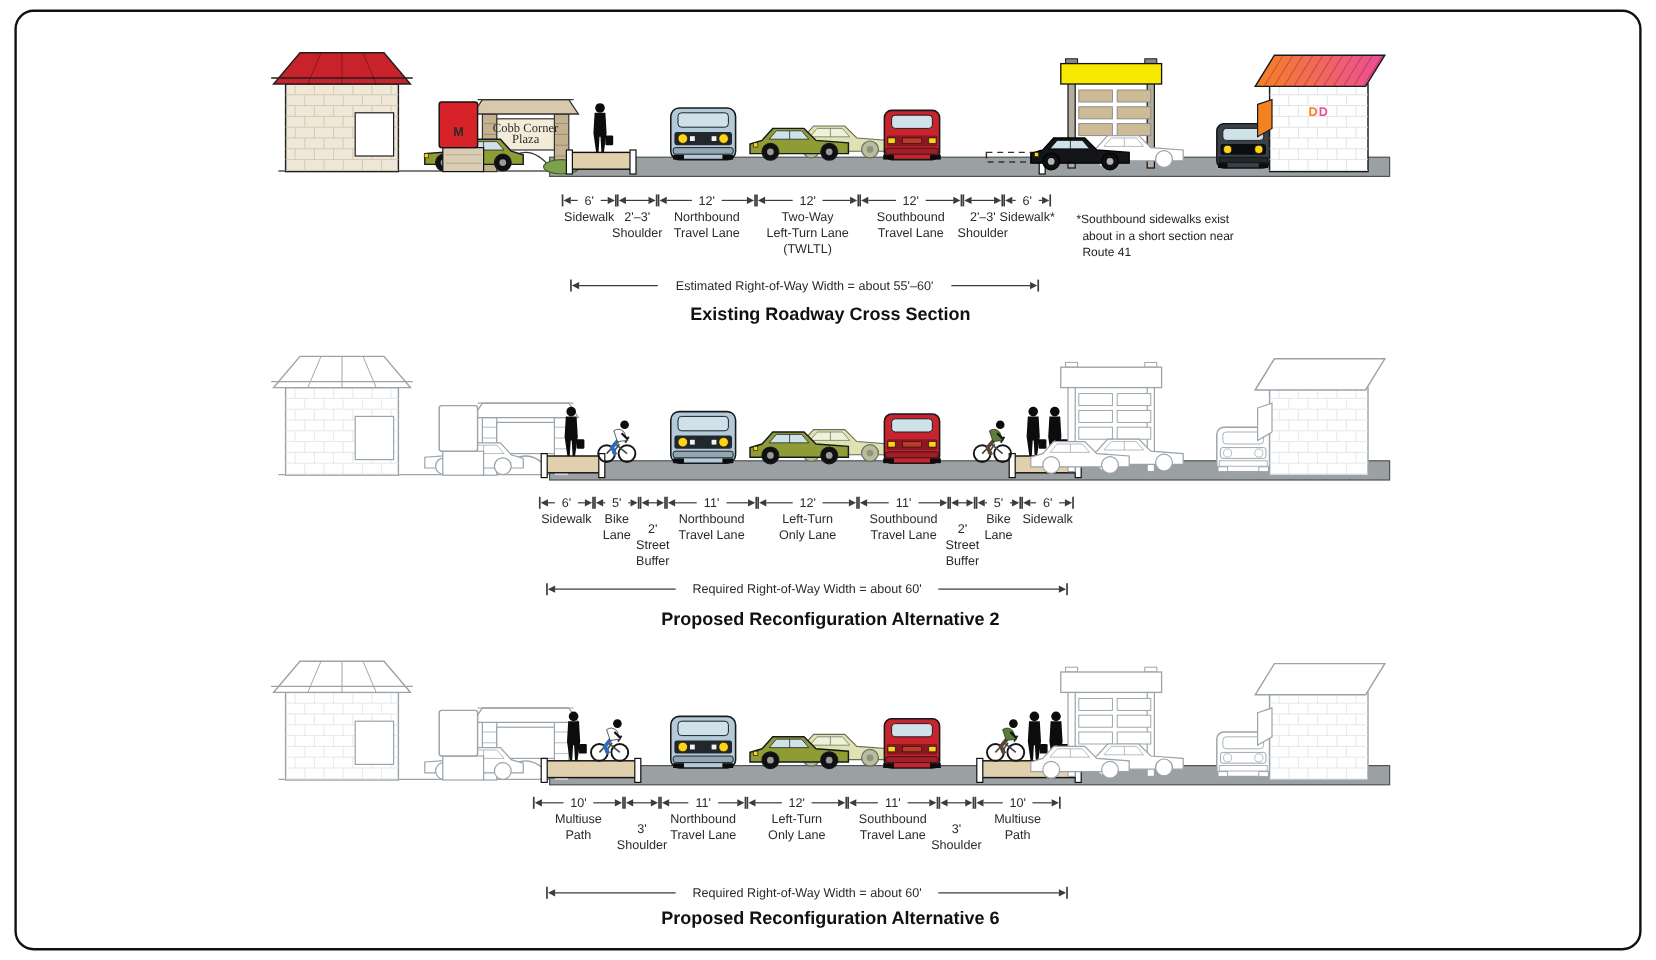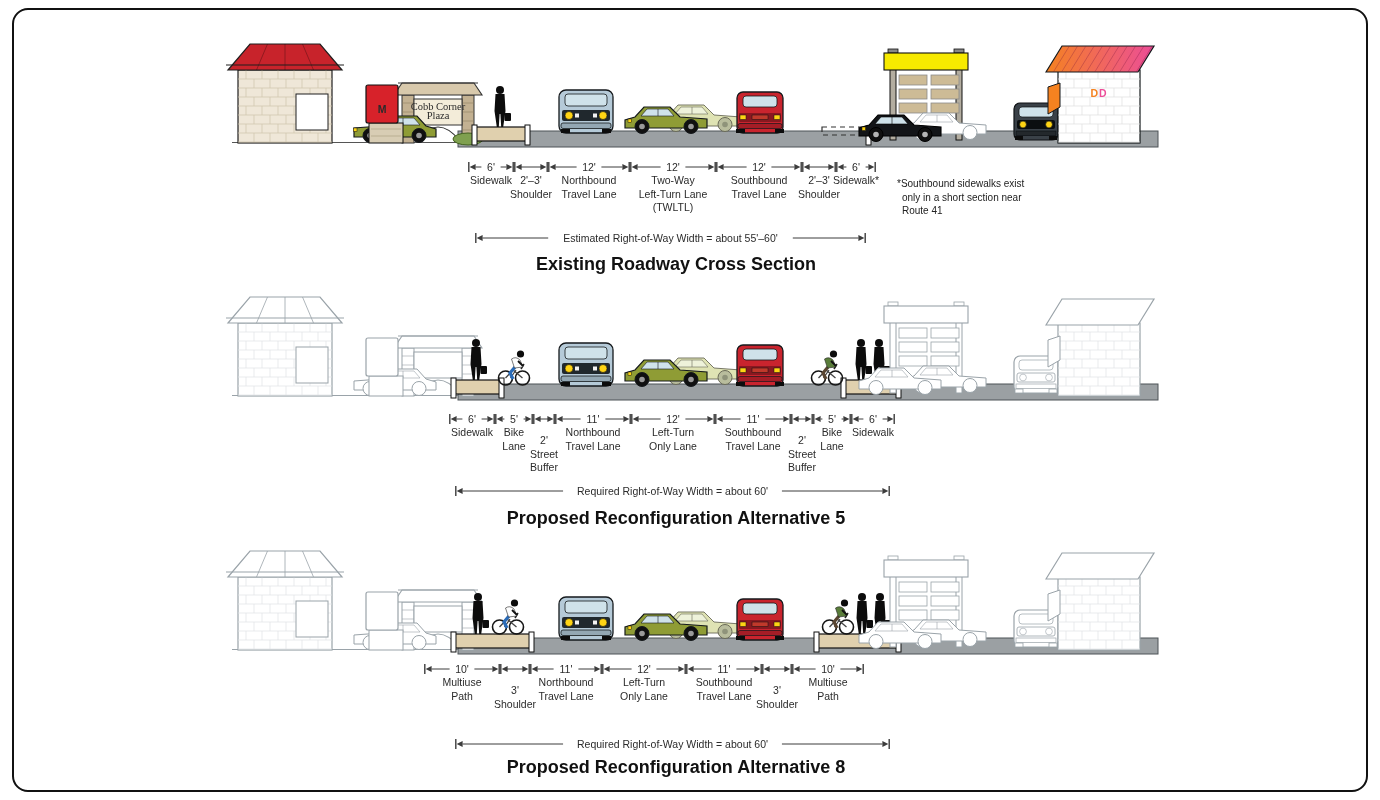--- a/index.html
+++ b/index.html
@@ -6,22 +6,22 @@
   #canvas{position:relative;width:1380px;height:800px;background:#fff;overflow:hidden;
           font-family:"Liberation Sans",sans-serif;color:#231f20;}
   .frame{position:absolute;left:12px;top:8px;right:12px;bottom:8px;border:2px solid #111;
          border-radius:16px;pointer-events:none;}
   .scene{position:absolute;left:0;width:1380px;}
   .dims{position:absolute;display:flex;flex-direction:row;align-items:flex-start;}
   .dims svg{display:block;flex:0 0 auto;}
   svg text{font-family:"Liberation Sans",sans-serif;font-size:10.5px;fill:#2b2b2b;text-anchor:middle;}
   text.serif{font-family:"Liberation Serif",serif;}
   .rowline{position:absolute;}
-  .sec-title{position:absolute;left:316px;width:720px;text-align:center;
-             font-size:18px;font-weight:bold;color:#111;}
+  .sec-title{position:absolute;left:332px;width:720px;text-align:center;
+             font-size:15px;font-weight:bold;color:#111;}
   .note{position:absolute;font-size:10px;line-height:13.5px;color:#222;}
   .note div{white-space:nowrap;}
   .note .ind{padding-left:5px;}
 </style>
 </head>
 <body>
 
 <div id="canvas">
   <div class="frame"></div>
 
@@ -374,21 +374,21 @@
         <line x1="390.2" y1="2" x2="390.2" y2="12" stroke="#3c3c3c" stroke-width="1.4"></line>
         <polygon points="1.6,7 7.6,4 7.6,10" fill="#3c3c3c"></polygon>
         <polygon points="389.4,7 383.4,4 383.4,10" fill="#3c3c3c"></polygon>
         <line x1="7.6" y1="7" x2="73.19999999999999" y2="7" stroke="#3c3c3c" stroke-width="1"></line>
         <line x1="317.8" y1="7" x2="383.4" y2="7" stroke="#3c3c3c" stroke-width="1"></line>
         <text x="195.5" y="10.5">Estimated Right-of-Way Width = about 55'–60'</text>
       </svg></div>
   <div class="sec-title" style="top:254px;">Existing Roadway Cross Section</div>
   <div class="note" style="left:897px;top:177px;">
     <div>*Southbound sidewalks exist</div>
-    <div class="ind">only in a short section near</div>
+    <div class="ind">about in a short section near</div>
     <div class="ind">Route 41</div>
   </div>
 
   <div id="scene1" class="scene" style="top:280px;height:124px;"><svg width="1380" height="124" viewBox="0 280 1380 124" style="overflow:hidden">
         <line x1="232" y1="395.5" x2="1156" y2="395.5" stroke="#9aa3a9" stroke-width="1.2"></line>
         <g>
           <rect x="458" y="384" width="700" height="16" fill="#9ba0a3" stroke="#4c5357" stroke-width="1"></rect>
         </g>
         <g>
           <rect x="238" y="323" width="94" height="73" fill="#fff" stroke="#9aa3a9" stroke-width="1.2"></rect>
@@ -757,21 +757,21 @@
     </div>
   <div id="row1" class="rowline" style="left:455px;top:484px;"><svg width="435" height="14" style="overflow:visible">
         <line x1="0.8" y1="2" x2="0.8" y2="12" stroke="#3c3c3c" stroke-width="1.4"></line>
         <line x1="434.2" y1="2" x2="434.2" y2="12" stroke="#3c3c3c" stroke-width="1.4"></line>
         <polygon points="1.6,7 7.6,4 7.6,10" fill="#3c3c3c"></polygon>
         <polygon points="433.4,7 427.4,4 427.4,10" fill="#3c3c3c"></polygon>
         <line x1="7.6" y1="7" x2="108.07499999999999" y2="7" stroke="#3c3c3c" stroke-width="1"></line>
         <line x1="326.925" y1="7" x2="427.4" y2="7" stroke="#3c3c3c" stroke-width="1"></line>
         <text x="217.5" y="10.5">Required Right-of-Way Width = about 60'</text>
       </svg></div>
-  <div class="sec-title" style="top:508px;">Proposed Reconfiguration Alternative 5</div>
+  <div class="sec-title" style="top:508px;">Proposed Reconfiguration Alternative 2</div>
 
   <div id="scene2" class="scene" style="top:534px;height:126px;"><svg width="1380" height="126" viewBox="0 534 1380 126" style="overflow:hidden">
         <line x1="232" y1="649.5" x2="1156" y2="649.5" stroke="#9aa3a9" stroke-width="1.2"></line>
         <g>
           <rect x="458" y="638" width="700" height="16" fill="#9ba0a3" stroke="#4c5357" stroke-width="1"></rect>
         </g>
         <g>
           <rect x="238" y="577" width="94" height="73" fill="#fff" stroke="#9aa3a9" stroke-width="1.2"></rect>
           <line x1="238" y1="586" x2="332" y2="586" stroke="#dfe3e5" stroke-width="0.7"></line>
           <line x1="238" y1="595" x2="332" y2="595" stroke="#dfe3e5" stroke-width="0.7"></line>
@@ -1032,21 +1032,21 @@
           <line x1="1114" y1="631" x2="1114" y2="640" stroke="#dfe3e5" stroke-width="0.7"></line>
           <line x1="1130" y1="631" x2="1130" y2="640" stroke="#dfe3e5" stroke-width="0.7"></line>
           <line x1="1074" y1="640" x2="1074" y2="649" stroke="#dfe3e5" stroke-width="0.7"></line>
           <line x1="1090" y1="640" x2="1090" y2="649" stroke="#dfe3e5" stroke-width="0.7"></line>
           <line x1="1106" y1="640" x2="1106" y2="649" stroke="#dfe3e5" stroke-width="0.7"></line>
           <line x1="1122" y1="640" x2="1122" y2="649" stroke="#dfe3e5" stroke-width="0.7"></line>
           <polygon points="1046,579 1062,553 1154,553 1138,579" fill="#fff" stroke="#9aa3a9" stroke-width="1.2"></polygon>
           <polygon points="1048,594 1060,590 1060,614 1048,621" fill="#fff" stroke="#9aa3a9" stroke-width="1"></polygon>
         </g>
       </svg></div>
-  <div id="dims2" class="dims" style="left:424px;top:662px;">
+  <div id="dims2" class="dims" style="left:444px;top:662px;">
       <svg width="76" height="74" style="overflow:visible">
         <line x1="0.8" y1="2" x2="0.8" y2="12" stroke="#3c3c3c" stroke-width="1.4"></line>
         <line x1="75.2" y1="2" x2="75.2" y2="12" stroke="#3c3c3c" stroke-width="1.4"></line>
         <polygon points="1.6,7 7.6,4 7.6,10" fill="#3c3c3c"></polygon>
         <polygon points="74.4,7 68.4,4 68.4,10" fill="#3c3c3c"></polygon>
         <line x1="7.6" y1="7" x2="25.6" y2="7" stroke="#3c3c3c" stroke-width="1"></line>
         <line x1="50.4" y1="7" x2="68.4" y2="7" stroke="#3c3c3c" stroke-width="1"></line>
         <text x="38" y="10.5">10'</text>
         <text x="38" y="24">Multiuse</text>
         <text x="38" y="37.5">Path</text>
@@ -1116,14 +1116,14 @@
     </div>
   <div id="row2" class="rowline" style="left:455px;top:737px;"><svg width="435" height="14" style="overflow:visible">
         <line x1="0.8" y1="2" x2="0.8" y2="12" stroke="#3c3c3c" stroke-width="1.4"></line>
         <line x1="434.2" y1="2" x2="434.2" y2="12" stroke="#3c3c3c" stroke-width="1.4"></line>
         <polygon points="1.6,7 7.6,4 7.6,10" fill="#3c3c3c"></polygon>
         <polygon points="433.4,7 427.4,4 427.4,10" fill="#3c3c3c"></polygon>
         <line x1="7.6" y1="7" x2="108.07499999999999" y2="7" stroke="#3c3c3c" stroke-width="1"></line>
         <line x1="326.925" y1="7" x2="427.4" y2="7" stroke="#3c3c3c" stroke-width="1"></line>
         <text x="217.5" y="10.5">Required Right-of-Way Width = about 60'</text>
       </svg></div>
-  <div class="sec-title" style="top:757px;">Proposed Reconfiguration Alternative 8</div>
+  <div class="sec-title" style="top:757px;">Proposed Reconfiguration Alternative 6</div>
 </div>
 
 </body></html>

